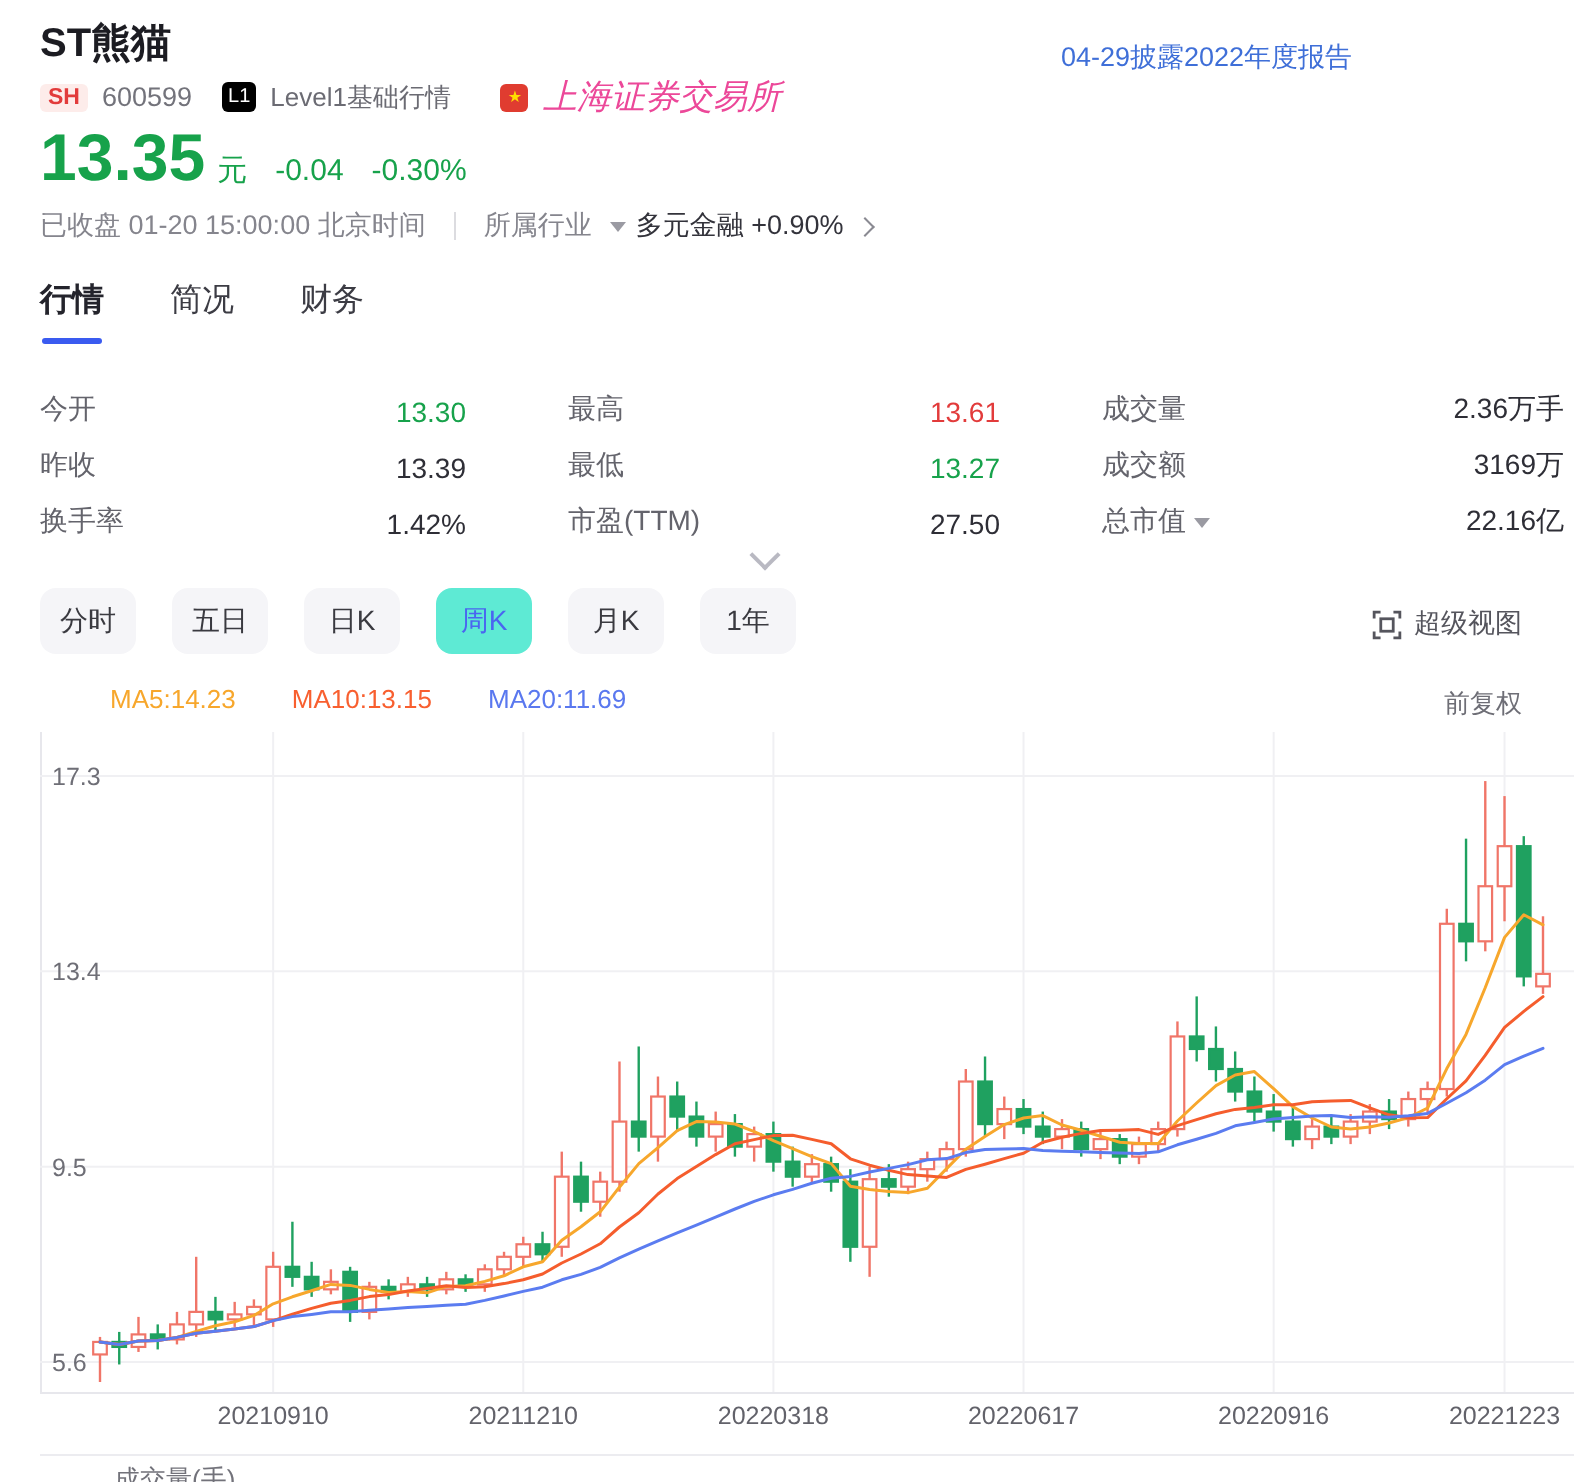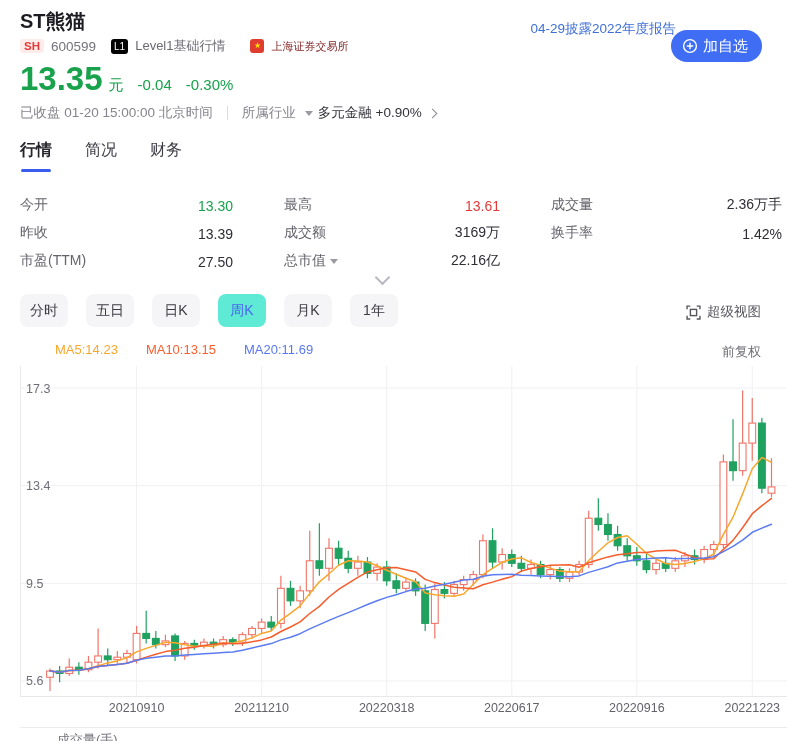--- a/index.html
+++ b/index.html
@@ -9,21 +9,21 @@
 
   
   .title { position:absolute; top:8px; left:20px; font-size:20px; font-weight:700; color:#1c1c22; }
   .ann-link { position:absolute; top:20px; right:111px; font-size:13.5px; color:#3f6fd8; cursor:pointer; }
   .badges { position:absolute; top:37px; left:20px; display:flex; align-items:center; gap:7px; }
   .badge-sh { background:#fdecea; color:#e23b3b; font-weight:700; font-size:11.5px; padding:1px 4px; border-radius:3px; }
   .code { color:#73737b; font-size:13.5px; margin-right:8px; }
   .badge-l1 { background:#000000; color:#fff; font-weight:400; font-size:10px; padding:2px 3px; border-radius:3px; }
   .lvl-label { color:#6b6b73; font-size:13px; margin-right:18px; }
   .flag { width:14px; height:14px; border-radius:3px; background:#e03c30; color:#ffde00; font-size:8px; line-height:14px; text-align:center; }
-  .exch { color:#7f1d1d; font-size:11px; }
+  .exch { color:#ec4899; font-size:17px;font-style:italic; }
   .add-btn { position:absolute; top:30px; right:25px; height:32px; padding:0 14px 0 11px; background:#3f6ef5; border:none; border-radius:16px; color:#fff; font-size:15px; display:flex; align-items:center; gap:5px; cursor:pointer; font-family:inherit; }
 
   
   .quote { position:absolute; top:60px; left:20px; display:flex; align-items:baseline; color:#17a24b; }
   .q-price { font-size:33px; font-weight:700; }
   .q-unit { font-size:15px; margin-left:6px; }
   .q-chg { font-size:15px; margin-left:14px; }
   .q-pct { font-size:15px; margin-left:14px; }
   .status-row { position:absolute; top:104px; left:20px; display:flex; align-items:center; font-size:13.5px; color:#85858d; }
   .vdiv { width:1px; height:14px; background:#dcdce0; margin:0 14px; }
@@ -73,27 +73,20 @@
 
   <div class="badges">
     <span class="badge-sh">SH</span>
     <span class="code">600599</span>
     <span class="badge-l1">L1</span>
     <span class="lvl-label">Level1基础行情</span>
     <span class="flag">★</span>
     <span class="exch">上海证券交易所</span>
   </div>
 
-  <button class="add-btn">
-    <svg width="16" height="16" viewBox="0 0 16 16">
-      <circle cx="8" cy="8" r="6.4" fill="none" stroke="#fff" stroke-width="1.4"></circle>
-      <path d="M8 4.8 V11.2 M4.8 8 H11.2" stroke="#fff" stroke-width="1.4"></path>
-    </svg>
-    <span>加自选</span>
-  </button>
 
   <div class="quote" style="color: rgb(23, 162, 75);">
     <span class="q-price">13.35</span>
     <span class="q-unit">元</span>
     <span class="q-chg">-0.04</span>
     <span class="q-pct">-0.30%</span>
   </div>
 
   <div class="status-row">
     <span>已收盘 01-20 15:00:00 北京时间</span>
@@ -127,20 +120,24 @@
       <span class="lb">最高</span>
       <span class="vl" style="color: rgb(226, 59, 59);">13.61</span>
     </div>
     <div class="stat">
       <span class="lb">成交量</span>
       <span class="vl">2.36万手</span>
     </div>
     <div class="stat">
       <span class="lb">昨收</span>
       <span class="vl">13.39</span>
+    </div>
+    <div class="stat">
+      <span class="lb">最低</span>
+      <span class="vl" style="color: rgb(23, 162, 75);">13.27</span>
     </div>
     <div class="stat">
       <span class="lb">成交额</span>
       <span class="vl">3169万</span>
     </div>
     <div class="stat">
       <span class="lb">换手率</span>
       <span class="vl">1.42%</span>
     </div>
     <div class="stat">

